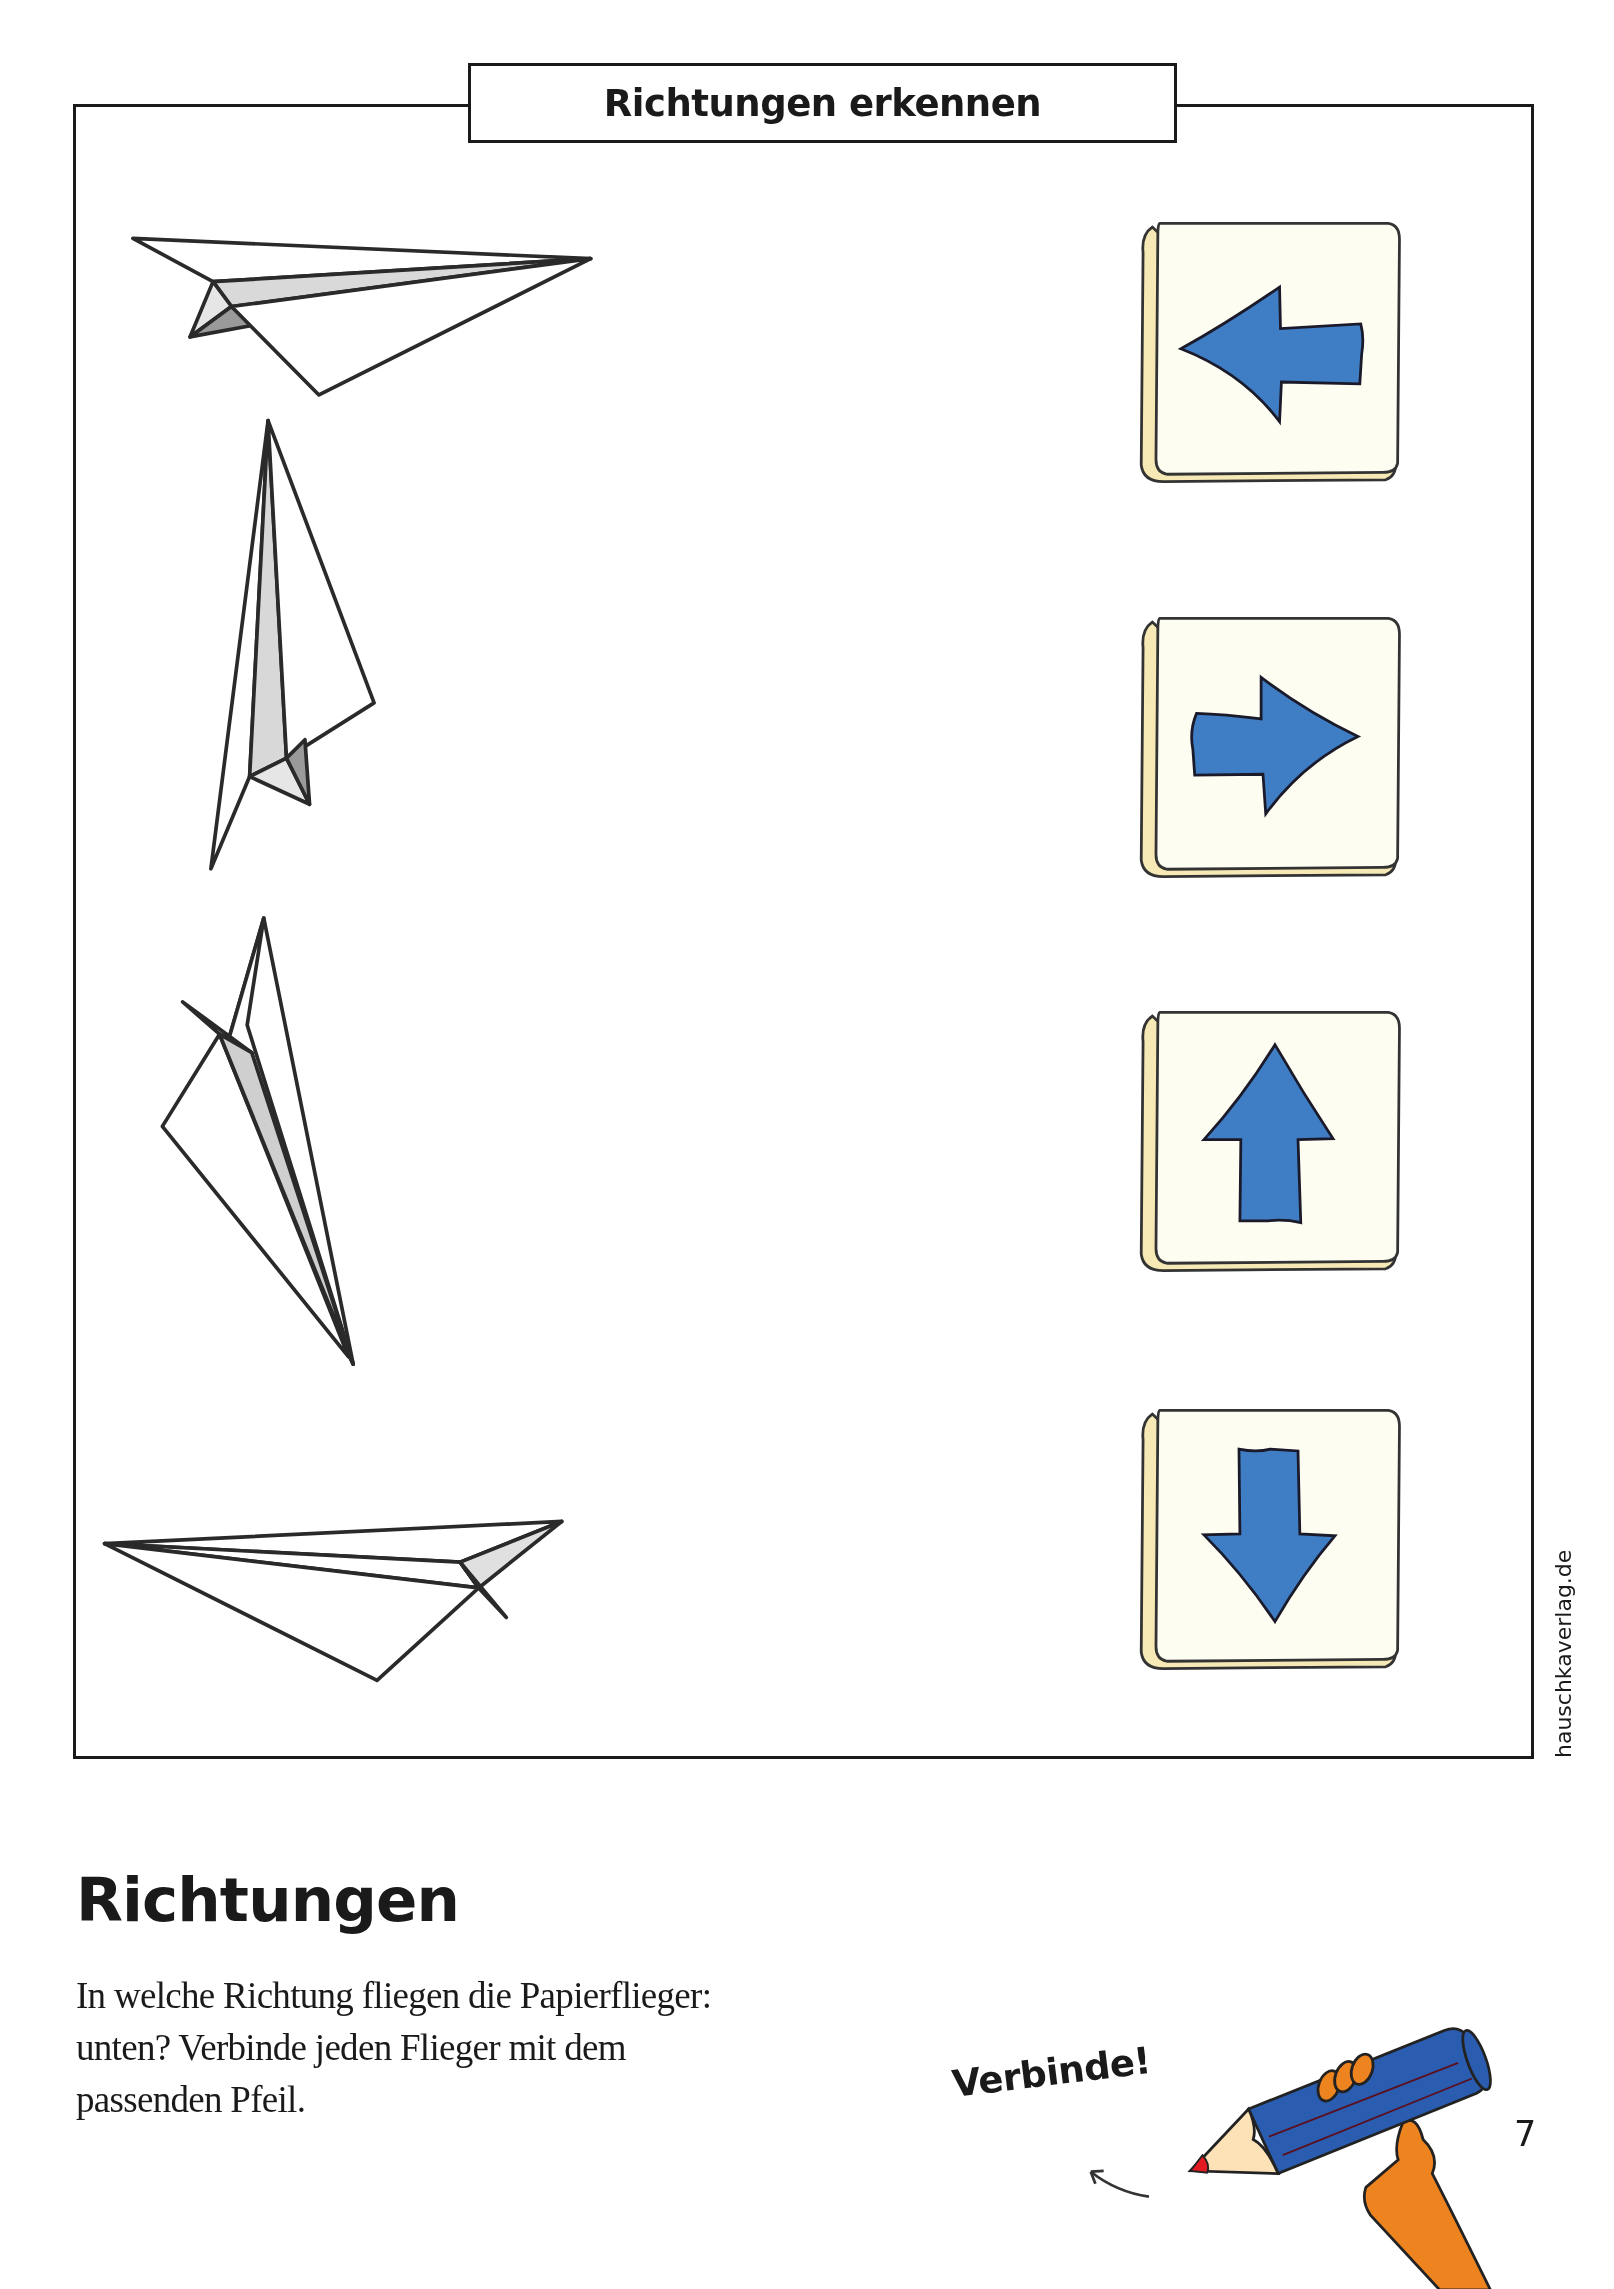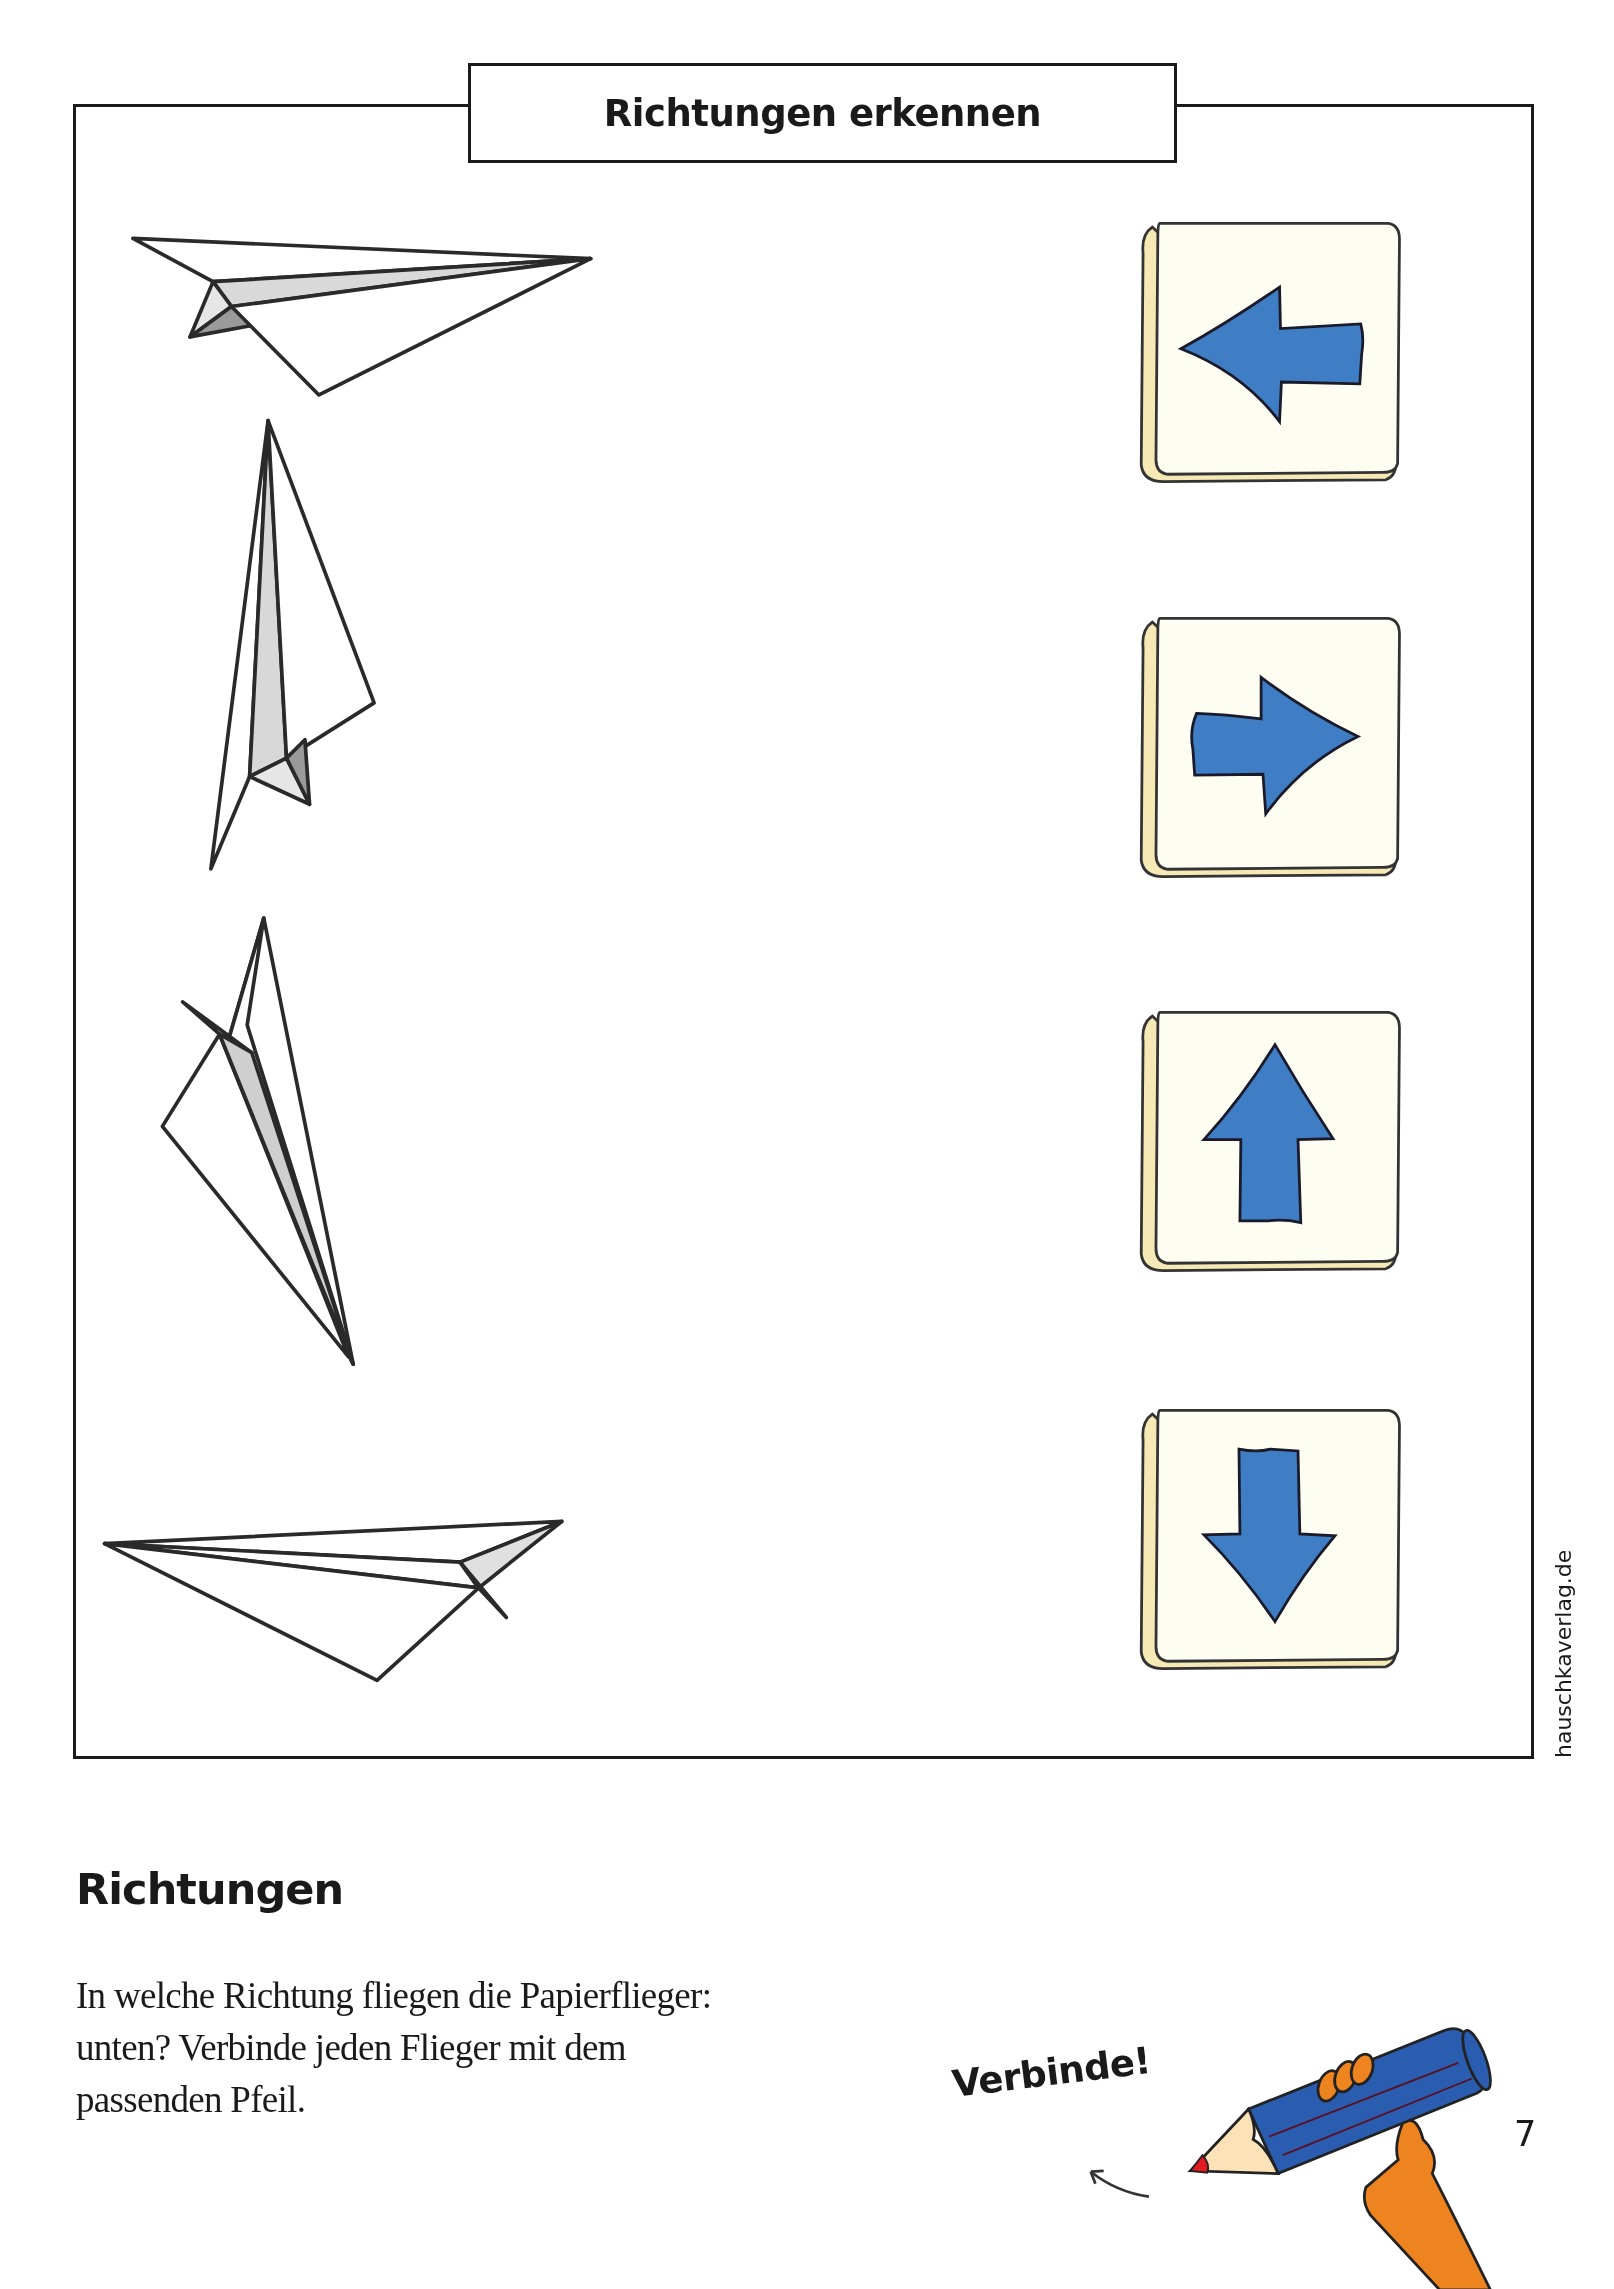--- a/index.html
+++ b/index.html
@@ -1,29 +1,29 @@
 <!DOCTYPE html>
 <html style="font-size:14.8px"><head>
 <meta charset="utf-8">
 <style>
   html, body { margin: 0; padding: 0; background: #ffffff; }
   body { width: 1614px; height: 2290px; position: relative; overflow: hidden;
          font-family: "DejaVu Sans", "Liberation Sans", sans-serif; color: #1a1a1a; }
   .frame { position: absolute; left: 73px; top: 104px; width: 1461px; height: 1655px;
            border: 3.7px solid #1a1a1a; box-sizing: border-box; }
-  .title-box { position: absolute; left: 468px; top: 63px; width: 709px; height: 100px;
+  .title-box { position: absolute; left: 468px; top: 63px; width: 709px; height: 80px;
                background: #fff; border: 3.7px solid #1a1a1a; box-sizing: border-box;
                display: flex; align-items: center; justify-content: center; }
   .title-box span { font-family: "DejaVu Sans", sans-serif; font-weight: bold; font-size: 37px; letter-spacing: -0.5px; }
   .plane { position: absolute; }
   .card { position: absolute; left: 1132px; width: 273px; height: 273px; }
   .site { position: absolute; left: 1551px; top: 1758px; transform-origin: 0 0; transform: rotate(-90deg);
           font-family: "DejaVu Sans", sans-serif; font-size: 22px; white-space: nowrap; color: #1a1a1a; }
   .heading { position: absolute; left: 76px; top: 1864px; font-family: "DejaVu Sans", sans-serif;
-             font-weight: bold; font-size: 43px; letter-spacing: -0.9px; margin: 0; }
+             font-weight: bold; font-size: 61px; letter-spacing: -0.9px; margin: 0; }
   .instructions { position: absolute; left: 76px; top: 1970px; width: 886px; font-family: Liberation Serif, serif;
                   font-size: 37px; line-height: 52px; margin: 0; letter-spacing: -0.7px; }
   .instructions span { display: block; white-space: nowrap; }
   .verbinde { position: absolute; left: 955px; top: 2063px; transform: rotate(-7deg); transform-origin: left bottom;
               font-family: "DejaVu Sans", sans-serif; font-weight: bold; font-size: 37px; letter-spacing: -0.5px; }
   .page-num { position: absolute; left: 1514px; top: 2114px; font-family: "DejaVu Sans", sans-serif; font-size: 35px; }
   .pencil-illus { position: absolute; left: 1052px; top: 1975px; }
 </style>
 </head>
 <body>

